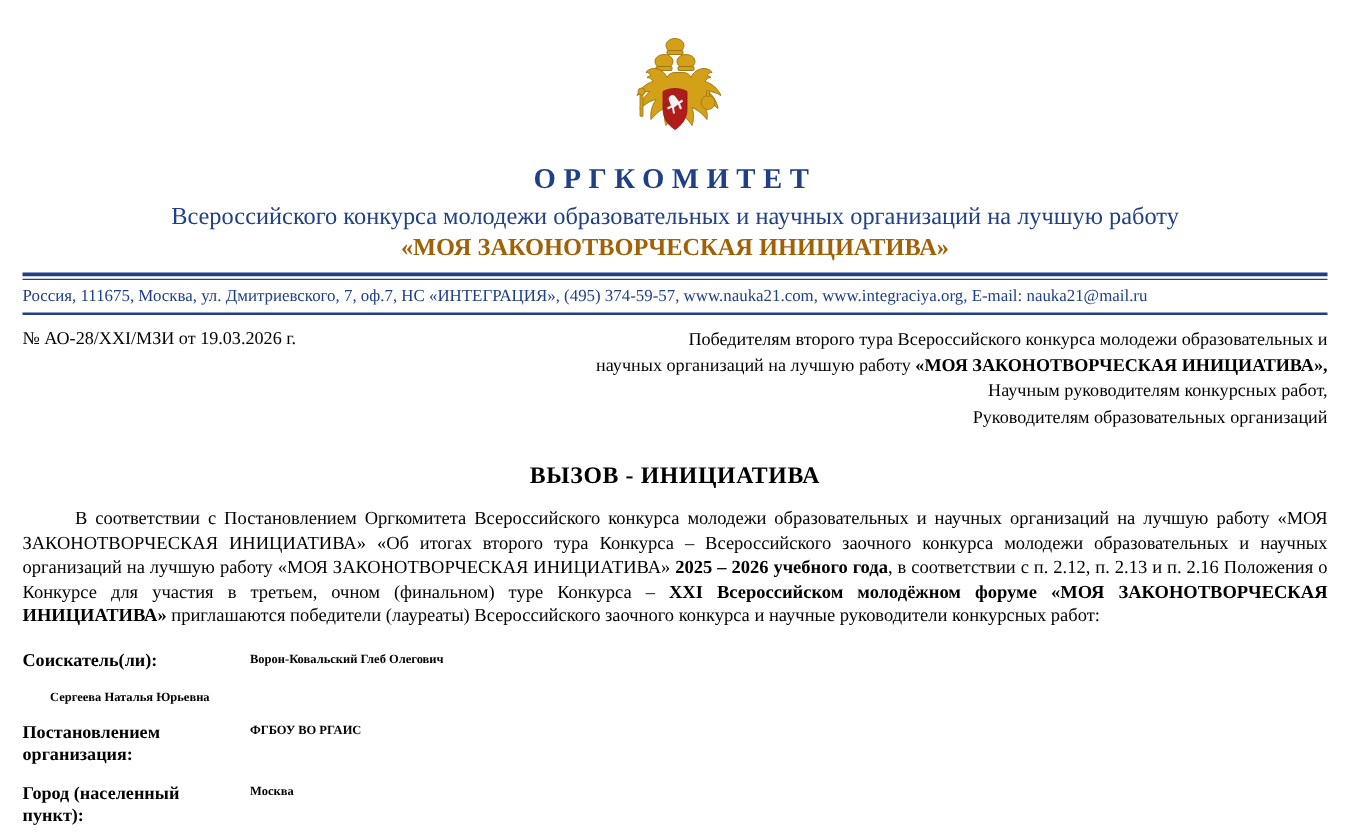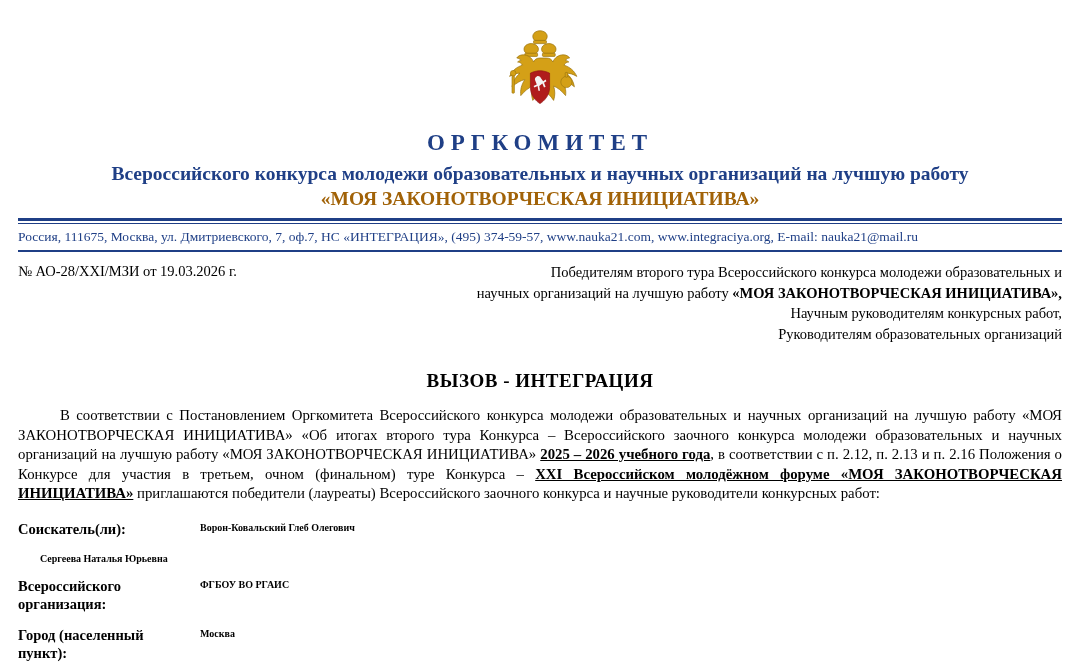--- a/index.html
+++ b/index.html
@@ -38,21 +38,21 @@
     text-align: center;
     color: #1f3f86;
     font-weight: bold;
     font-size: 23px;
     letter-spacing: 6px;
     margin-top: 8px;
   }
   .contest-line1 {
     text-align: center;
     color: #1f3f86;
-    font-weight: bold;
+    font-weight: normal;
     font-size: 19.5px;
     margin-top: 7px;
     padding: 0 30px;
   }
   .contest-line2 {
     text-align: center;
     color: #a16207;
     font-weight: bold;
     font-size: 19.5px;
     margin-top: 3px;
@@ -114,21 +114,21 @@
 
   
   .body-par {
     margin-top: 14px;
     padding: 0 18px;
     font-size: 14.8px;
     line-height: 1.32;
     text-align: justify;
     text-indent: 42px;
   }
-  .body-par b { font-weight: bold; text-decoration: underline; }
+  .body-par b { font-weight: bold; }
 
   
   .fields {
     margin-top: 16px;
     padding: 0 18px;
     width: 100%;
     box-sizing: border-box;
   }
   .field-row {
     display: flex;
@@ -198,37 +198,37 @@
   <div class="ref-row">
     <div class="ref-no">№ АО-28/XXI/МЗИ от 19.03.2026 г.</div>
     <div class="addressee">
       <div>Победителям второго тура Всероссийского конкурса молодежи образовательных и</div>
       <div><span>научных организаций на лучшую работу </span><b>«МОЯ ЗАКОНОТВОРЧЕСКАЯ ИНИЦИАТИВА»,</b></div>
       <div>Научным руководителям конкурсных работ,</div>
       <div>Руководителям образовательных организаций</div>
     </div>
   </div>
 
-  <div class="doc-title">ВЫЗОВ - ИНТЕГРАЦИЯ</div>
+  <div class="doc-title">ВЫЗОВ - ИНИЦИАТИВА</div>
 
   <div class="body-par"><span>В соответствии с Постановлением Оргкомитета Всероссийского конкурса молодежи образовательных и научных организаций на лучшую работу «МОЯ ЗАКОНОТВОРЧЕСКАЯ ИНИЦИАТИВА» «Об итогах второго тура Конкурса – Всероссийского заочного конкурса молодежи образовательных и научных организаций на лучшую работу «МОЯ ЗАКОНОТВОРЧЕСКАЯ ИНИЦИАТИВА» </span><b>2025 – 2026 учебного года</b><span>, в соответствии с п. 2.12, п. 2.13 и п. 2.16 Положения о Конкурсе для участия в третьем, очном (финальном) туре Конкурса – </span><b>XXI Всероссийском молодёжном форуме «МОЯ ЗАКОНОТВОРЧЕСКАЯ ИНИЦИАТИВА»</b><span> приглашаются победители (лауреаты) Всероссийского заочного конкурса и научные руководители конкурсных работ:</span></div>
 
   <div class="fields">
 
     <div class="field-row">
       <div class="field-label">Соискатель(ли):</div>
       <div class="field-value">Ворон-Ковальский Глеб Олегович</div>
     </div>
 
     <div class="field-row">
       <div class="field-value">Сергеева Наталья Юрьевна</div>
     </div>
 
     <div class="field-row">
-      <div class="field-label">Всероссийского организация:</div>
+      <div class="field-label">Постановлением организация:</div>
       <div class="field-value">ФГБОУ ВО РГАИС</div>
     </div>
 
     <div class="field-row">
       <div class="field-label">Город (населенный пункт):</div>
       <div class="field-value">Москва</div>
     </div>
 
   </div>
 

